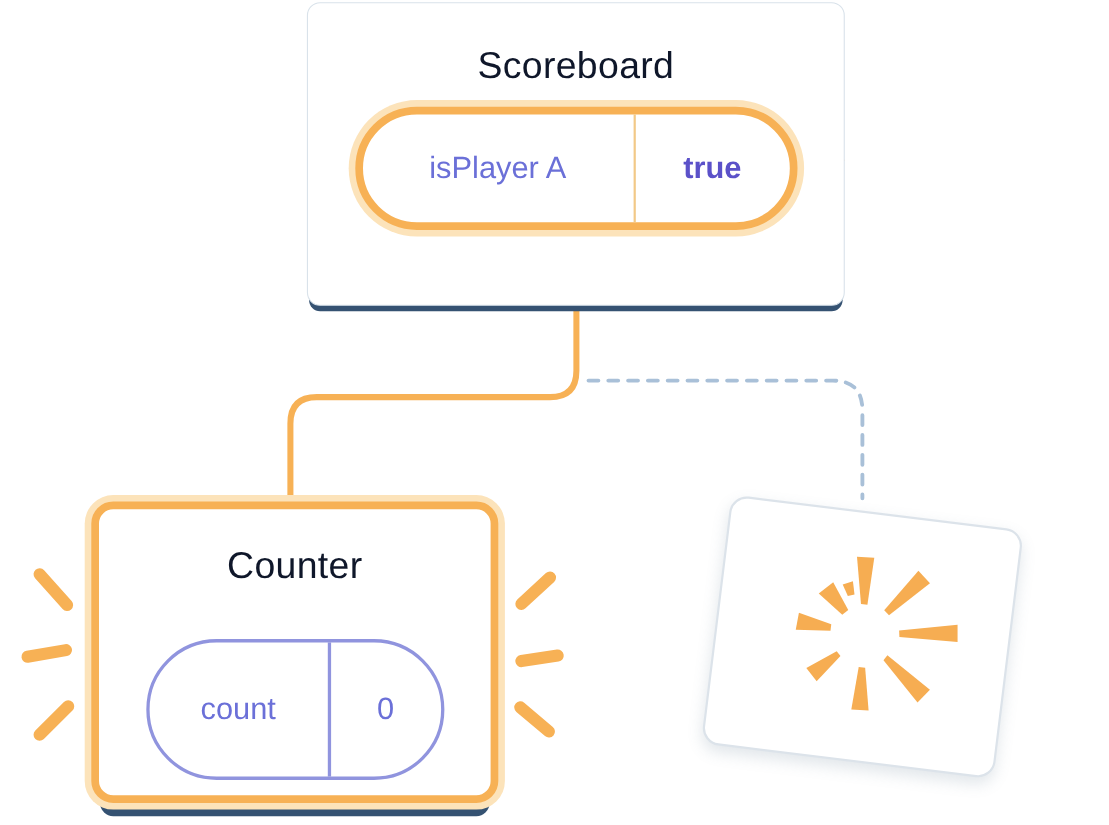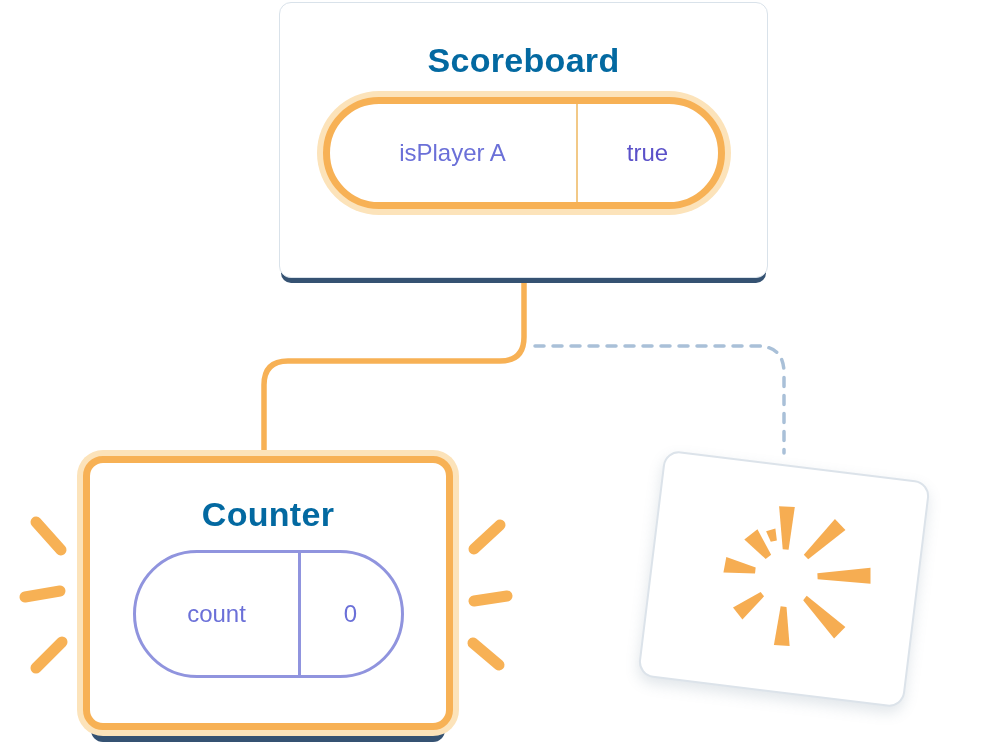--- a/index.html
+++ b/index.html
@@ -26,22 +26,22 @@
   .scoreboard {
     left: 279px; top: 2px;
     width: 489px; height: 276px;
     border: 1.5px solid #D9E2EA;
     border-radius: 12px;
     box-shadow: 0 7px 0 -2px #355272;
     display: flex; flex-direction: column; align-items: center;
   }
   .card-title {
     font-size: 34px;
-    font-weight: 700;
-    color: #0369a1;
+    font-weight: 400;
+    color: #0f172a;
     letter-spacing: 0.3px;
   }
   .scoreboard .card-title { margin-top: 38px; }
   
   .pill {
     display: flex;
     align-items: stretch;
     background: #ffffff;
     border-radius: 999px;
     box-sizing: border-box;
@@ -54,35 +54,35 @@
   }
   .pill-plain {
     margin-top: 16px;
     height: 128px;
     border: 3px solid #9094DE;
   }
   .pill-cell {
     display: flex;
     align-items: center;
     justify-content: center;
-    font-size: 24px;
+    font-size: 28px;
     color: #6B70D8;
   }
   .scoreboard .pill-key   { width: 246px; }
-  .scoreboard .pill-value { width: 140px; font-weight: 400; color: #5B51C9; }
+  .scoreboard .pill-value { width: 140px; font-weight: 700; color: #5B51C9; }
   .divider-orange { width: 2px; background: #F2C987; }
   .divider-purple { width: 3px; background: #9094DE; }
   
   .counter {
     left: 83px; top: 456px;
     width: 370px; height: 274px;
     border: 7px solid #F7B155;
     border-radius: 20px;
     box-shadow: 0 0 0 6px #FCE3BA, 0 20px 0 -8px #355272;
-    display: flex; flex-direction: column; align-items: center;
+    display: flex; flex-direction: column; align-items: center; gap: 31px;
   }
   .counter .card-title { margin-top: 32px; }
   .counter .pill-key   { width: 162px; }
   .counter .pill-value { width: 100px; }
   
   .poof {
     left: 650px; top: 465px;
     width: 268px; height: 228px;
     border: 2px solid #DCE3EA;
     border-radius: 16px;

